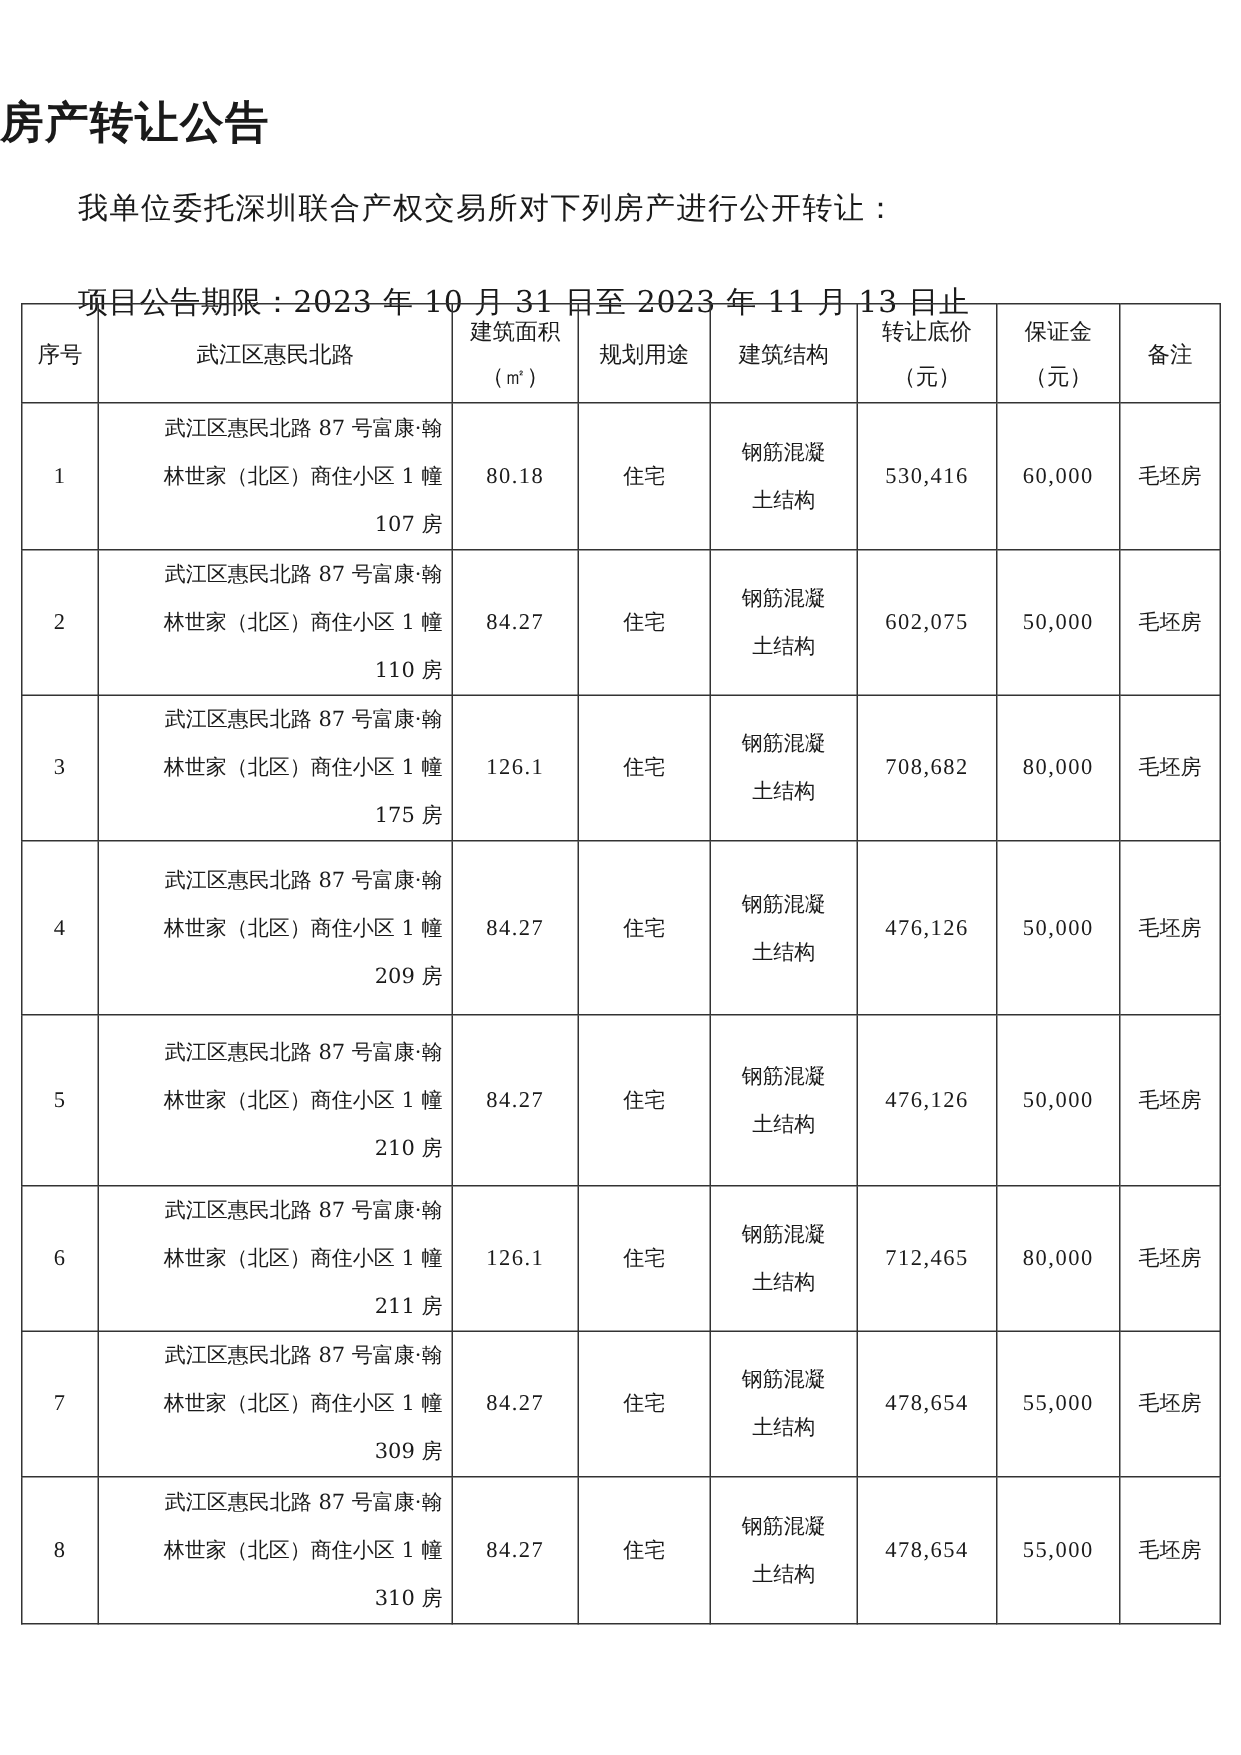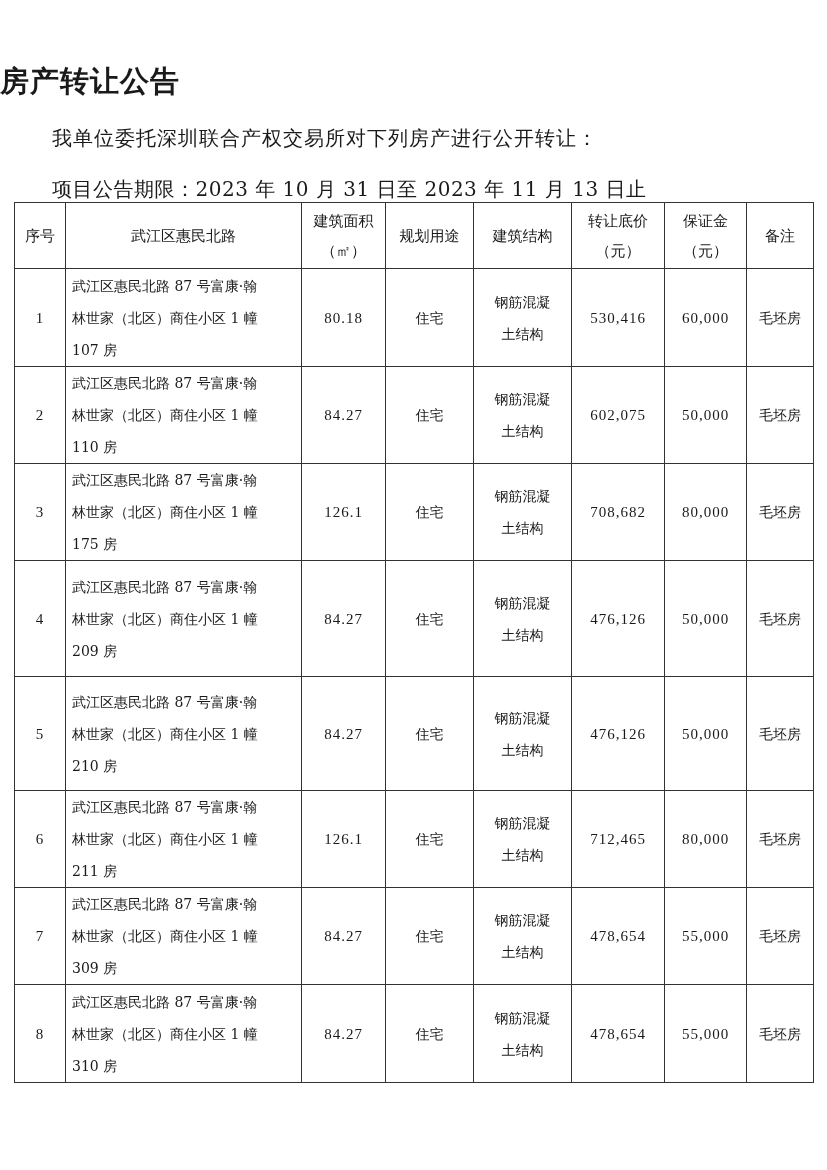--- a/index.html
+++ b/index.html
@@ -1,28 +1,28 @@
 <!DOCTYPE html>
 <html><head>
 <meta charset="utf-8">
 <style>
   html, body { margin:0; padding:0; background:#ffffff; }
   body { width:827px; height:1170px; position:relative; overflow:hidden;
          font-family:"DejaVu Serif", "Liberation Serif", serif; color:#1a1a1a; }
   .title { position:absolute; left:0; width:827px; top:62px; 
            font-size:29px; font-weight:bold; letter-spacing:1px; }
   .intro { position:absolute; left:52px; top:125px; font-size:20px; letter-spacing:1px;text-align:center; }
-  .period { position:absolute; left:52px; top:176px; font-size:20px; letter-spacing:0.5px; }
+  .period { position:absolute; left:52px; top:188px; font-size:20px; letter-spacing:0.5px; }
   table { position:absolute; left:14px; top:202px; border-collapse:collapse; table-layout:fixed;
           width:799px;border-radius:26px; }
   td, th { border:1px solid #333; text-align:center; vertical-align:middle; padding:0;
            font-weight:normal; }
   th { font-size:15px; line-height:30px; font-family:"DejaVu Sans","Liberation Sans",sans-serif; }
   td { font-size:14px; line-height:32px; }
-  td.name { text-align:left; padding:0 6px; line-height:32px; font-size:14px; }
+  td.name { text-align:right; padding:0 6px; line-height:32px; font-size:14px; }
   td.num { font-family:"Liberation Serif","DejaVu Serif",serif; letter-spacing:1px; font-size:15px; }
   .hdr-row { height:66px; }
 </style>
 </head>
 <body>
 
 <div class="title">房产转让公告</div>
 <div class="intro">我单位委托深圳联合产权交易所对下列房产进行公开转让：</div>
 <div class="period">项目公告期限：2023 年 10 月 31 日至 2023 年 11 月 13 日止</div>
 

